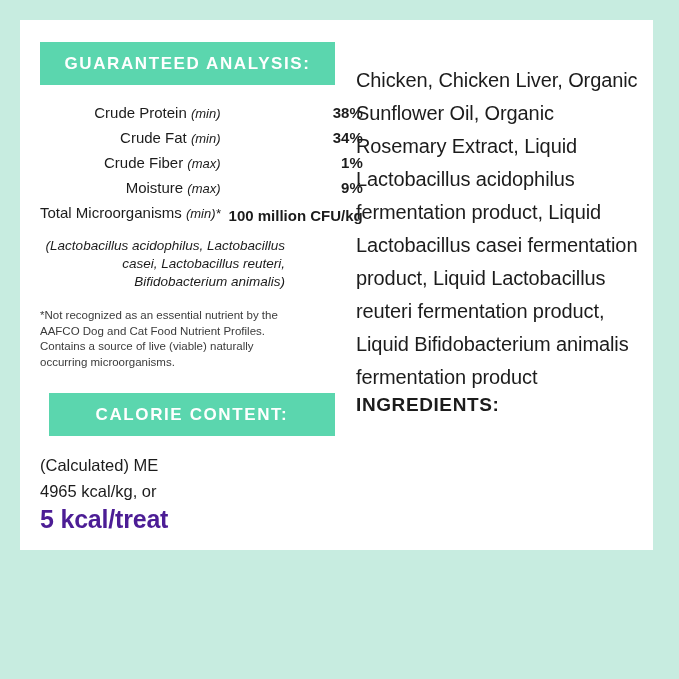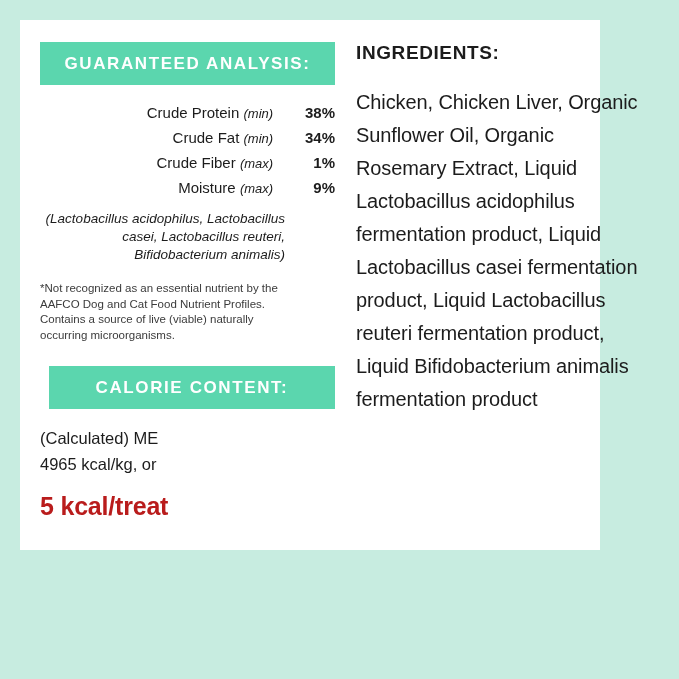--- a/index.html
+++ b/index.html
@@ -21,21 +21,21 @@
     background: #c7ece0;
     box-sizing: border-box;
     overflow: hidden;
   }
 
   
   #content-card {
     position: absolute;
     left: 20px;
     top: 20px;
-    width: 580px;
+    width: 633px;
     height: 530px;
     background: #ffffff;
     box-sizing: border-box;
   }
 
   
   #left-column {
     position: absolute;
     left: 20px;
     top: 22px;
@@ -116,24 +116,24 @@
   #calorie-body {
     margin-top: 16px;
     text-align: left;
   }
   .calorie-line {
     font-size: 16.5px;
     line-height: 26px;
     color: #1c1c1c;
   }
   #calorie-highlight {
-    margin-top: 15px;
+    margin-top: 1px;
     font-size: 25px;
     font-weight: bold;
-    color: #b91c1c;
+    color: #4c1d95;
     letter-spacing: -0.2px;
   }
 
   
   #right-column {
     position: absolute;
     left: 336px;
     top: 22px;
     width: 290px;
   }
@@ -210,20 +210,27 @@
             </td>
             <td class="nutrient-value-cell">1%</td>
           </tr>
           <tr>
             <td class="nutrient-name-cell">
               <span>Moisture</span>
               <span class="nutrient-basis">(max)</span>
             </td>
             <td class="nutrient-value-cell">9%</td>
           </tr>
+          <tr>
+            <td class="nutrient-name-cell">
+              <span>Total Microorganisms</span>
+              <span class="nutrient-basis">(min)*</span>
+            </td>
+            <td class="nutrient-value-cell small-value">100 million CFU/kg</td>
+          </tr>
         </tbody>
       </table>
 
       <div id="organism-list">(Lactobacillus acidophilus, Lactobacillus casei, Lactobacillus reuteri, Bifidobacterium animalis)</div>
 
       <div id="analysis-footnote">*Not recognized as an essential nutrient by the AAFCO Dog and Cat Food Nutrient Profiles.  Contains a source of live (viable) naturally occurring microorganisms.</div>
 
       <div id="calorie-banner-wrap">
         <div class="section-banner">
           <span class="section-banner-text">CALORIE CONTENT:</span>
@@ -232,20 +239,20 @@
 
       <div id="calorie-body">
         <div class="calorie-line">(Calculated) ME</div>
         <div class="calorie-line">4965 kcal/kg, or</div>
         <div id="calorie-highlight">5 kcal/treat</div>
       </div>
 
     </div>
 
     <div id="right-column">
+      <div id="ingredients-body">Chicken, Chicken Liver, Organic Sunflower Oil, Organic Rosemary Extract, Liquid Lactobacillus acidophilus fermentation product, Liquid Lactobacillus casei fermentation product, Liquid Lactobacillus reuteri fermentation product, Liquid Bifidobacterium animalis fermentation product</div>
       <div id="ingredients-heading">INGREDIENTS:</div>
-      <div id="ingredients-body">Chicken, Chicken Liver, Organic Sunflower Oil, Organic Rosemary Extract, Liquid Lactobacillus acidophilus fermentation product, Liquid Lactobacillus casei fermentation product, Liquid Lactobacillus reuteri fermentation product, Liquid Bifidobacterium animalis fermentation product</div>
     </div>
 
   </div>
 
 
 </div>
 
 </body></html>

